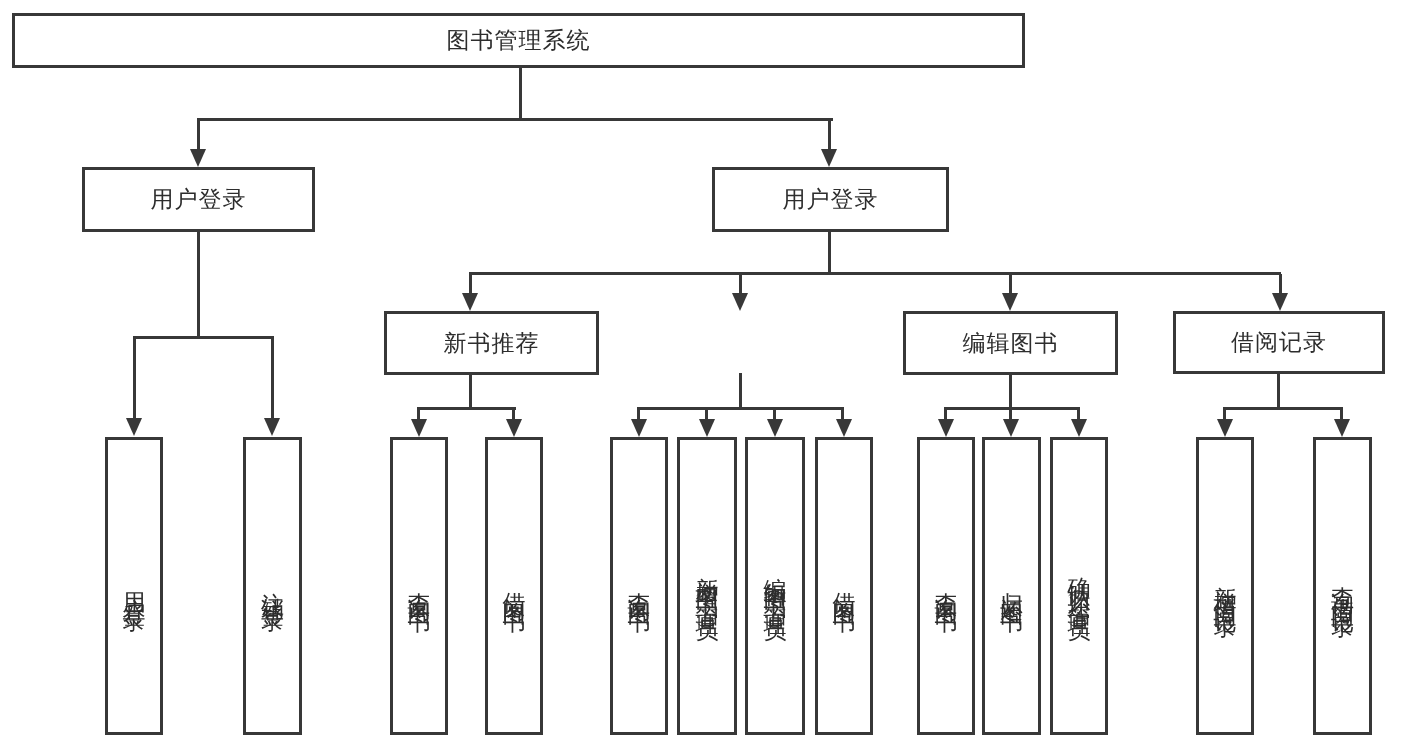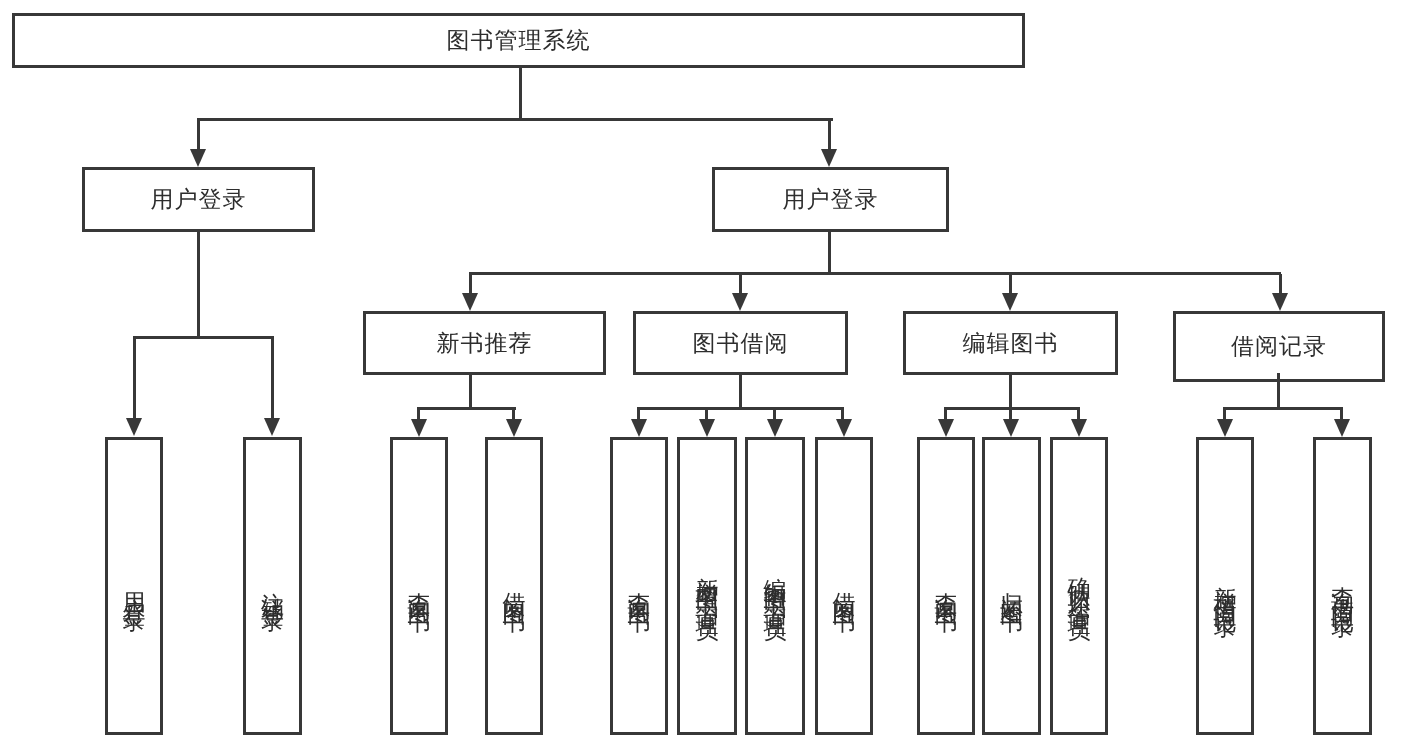--- a/index.html
+++ b/index.html
@@ -66,30 +66,27 @@
   <div class="h" style="left:469px;top:272px;width:812px"></div>
   <div class="v" style="left:469px;top:274px;height:20px"></div>
   <div class="arr" style="left:462px;top:293px"></div>
   <div class="v" style="left:739px;top:274px;height:20px"></div>
   <div class="arr" style="left:732px;top:293px"></div>
   <div class="v" style="left:1009px;top:274px;height:20px"></div>
   <div class="arr" style="left:1002px;top:293px"></div>
   <div class="v" style="left:1279px;top:274px;height:20px"></div>
   <div class="arr" style="left:1272px;top:293px"></div>
 
-  <div class="box" style="left:363px;top:311px;width:243px;height:64px">
+  <div class="box" style="left:384px;top:311px;width:215px;height:64px">
     <span>新书推荐</span>
-  </div>
-  <div class="box" style="left:633px;top:311px;width:215px;height:64px">
-    <span>图书借阅</span>
   </div>
   <div class="box" style="left:903px;top:311px;width:215px;height:64px">
     <span>编辑图书</span>
   </div>
-  <div class="box" style="left:1173px;top:311px;width:212px;height:71px">
+  <div class="box" style="left:1173px;top:311px;width:212px;height:63px">
     <span>借阅记录</span>
   </div>
 
   <div class="v" style="left:469px;top:373px;height:36px"></div>
   <div class="v" style="left:739px;top:373px;height:36px"></div>
   <div class="v" style="left:1009px;top:373px;height:36px"></div>
   <div class="v" style="left:1277px;top:373px;height:36px"></div>
 
   <div class="h" style="left:417px;top:407px;width:99px"></div>
   <div class="v" style="left:417px;top:409px;height:10px"></div>

